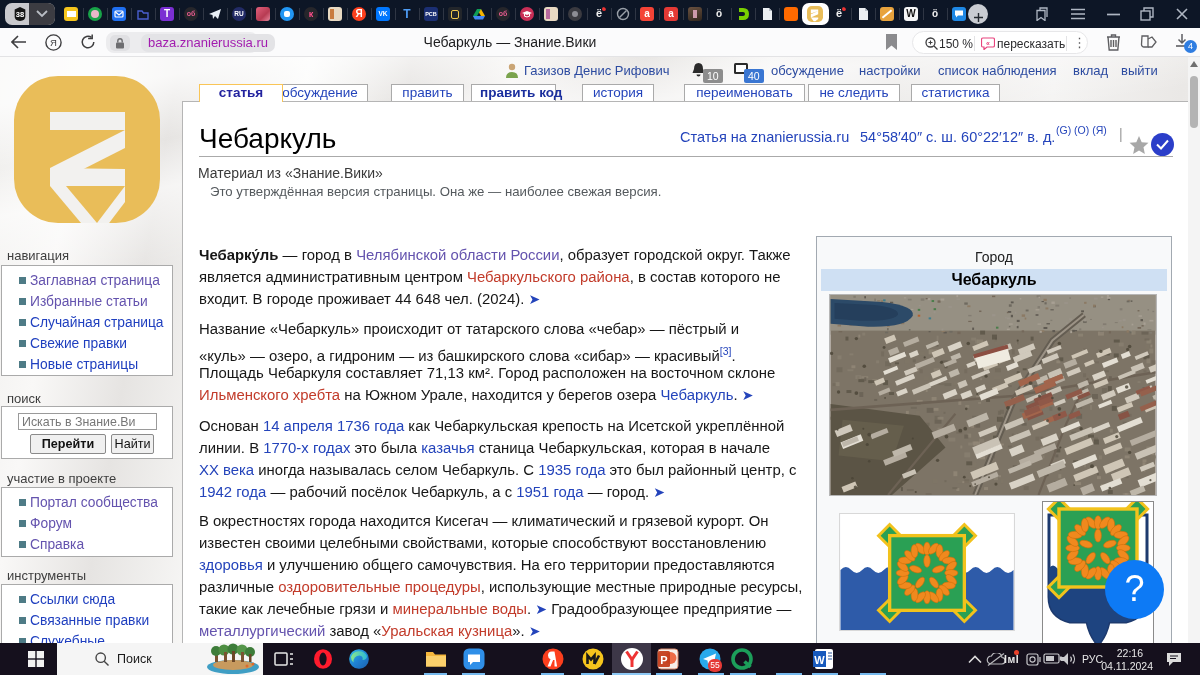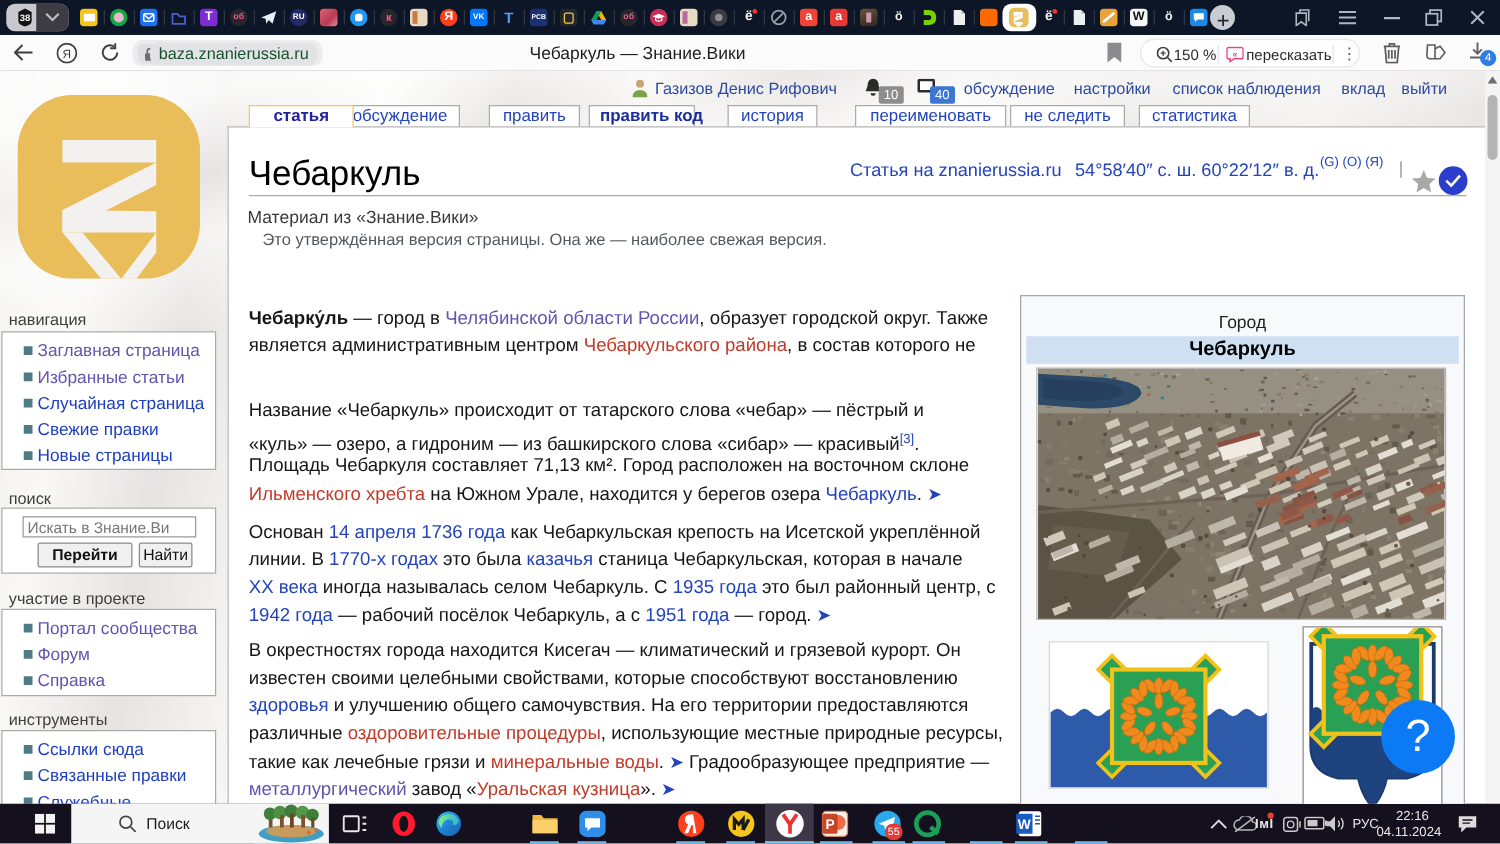--- a/index.html
+++ b/index.html
@@ -7,21 +7,21 @@
 .abs{position:absolute}
 
 #tabbar{position:absolute;left:0;top:0;width:1200px;height:28px;background:#0d1626}
 .tpill{position:absolute;top:3px;height:22px;border-radius:7px}
 .fav{position:absolute;top:7px;width:14px;height:14px;border-radius:3px;font-size:10px;line-height:14px;text-align:center;color:#fff;font-weight:bold;overflow:hidden}
 .fsep{position:absolute;top:8px;width:1px;height:12px;background:rgba(255,255,255,.14)}
 
 #toolbar{position:absolute;left:0;top:28px;width:1200px;height:29px;background:#fbfbfc;border-bottom:1px solid #e3e3e5}
 #addr{position:absolute;left:106px;top:4px;width:152px;height:21px;background:#ececee;border-radius:8px}
 #lockbox{position:absolute;left:4px;top:2.5px;width:20px;height:16px;background:#e0e0e3;border-radius:5px}
-#domain{position:absolute;left:14px;top:1.5px;height:18px;padding:0 7px;background:#e3e3e6;border-radius:7px;font-size:13px;color:#14532d;line-height:18px}
+#domain{position:absolute;left:35px;top:1.5px;height:18px;padding:0 7px;background:#e3e3e6;border-radius:7px;font-size:13px;color:#a21caf;line-height:18px}
 #ptitle{position:absolute;left:360px;width:300px;top:6px;font-size:14px;color:#1d1d1f;text-align:center}
 #rpill{position:absolute;left:912px;top:3px;width:176px;height:23px;background:#fff;border:1px solid #e7e7e9;border-radius:12px;font-size:12.5px;color:#2a2a2c}
 
 #page{position:absolute;left:0;top:57px;width:1188px;height:586px;overflow:hidden;
  background:linear-gradient(170deg, rgba(255,255,255,.75) 0 6%, rgba(255,255,255,0) 14%, rgba(255,255,255,.6) 20%, rgba(255,255,255,0) 30%),linear-gradient(100deg,#efeeec 0,#f9f8f7 7%,#e6e4e2 14%,#fbfbfa 24%,#e7e5e3 32%,#f9f8f7 40%,#e8e6e4 50%,#f6f5f4 60%,#e8e6e4 70%,#f4f3f2 82%,#eae8e6 92%,#f0efed 100%)}
 #content{position:absolute;left:182px;top:44px;width:1006px;height:542px;background:#fff;border-top:1px solid #b5b5b5;border-left:1px solid #b5b5b5}
 #scrollbar{position:absolute;left:1188px;top:57px;width:12px;height:586px;background:#f4f4f4}
 #sthumb{position:absolute;left:2px;top:19px;width:8px;height:52px;background:#b4b4b4;border-radius:4px}
 
 #userbar{position:absolute;left:0;top:3px;width:1165px;font-size:13px;color:#2c4ba0;white-space:nowrap}
@@ -357,20 +357,21 @@
           <path d="M11 0 L14 7 L21.5 7.5 L16 12.5 L17.5 20 L11 16 L4.5 20 L6 12.5 L0.5 7.5 L8 7 Z" fill="#a8a8a8"></path>
         </svg>
       <div class="abs" style="left:968px;top:31px;width:23px;height:23px;border-radius:50%;background:#2b3ec9"></div>
       <svg class="abs" style="left:973px;top:37px" width="13" height="11" viewBox="0 0 13 11">
           <path d="M1 5.5 L5 9.5 L12 1.5" stroke="#fff" stroke-width="2" fill="none"></path>
         </svg>
       <div class="abs" style="left:15px;top:63px;font-size:14px;color:#3a3a3a">Материал из «Знание.Вики»</div>
       <div class="abs" style="left:27px;top:82px;font-size:13.2px;color:#54595d">Это утверждённая версия страницы. Она же — наиболее свежая версия.</div>
       <div class="bodyline" style="top:142px"><b>Чебарку́ль</b> — город в <a href="#" class="purple">Челябинской области России</a>, образует городской округ. Также</div>
       <div class="bodyline" style="top:164px">является административным центром <a href="#" class="red">Чебаркульского района</a>, в состав которого не</div>
+      <div class="bodyline" style="top:186px">входит. В городе проживает 44 648 чел. (2024). <span class="arrow">➤</span></div>
       <div class="bodyline" style="top:216px">Название «Чебаркуль» происходит от татарского слова «чебар» — пёстрый и</div>
       <div class="bodyline" style="top:238px">«куль» — озеро, а гидроним — из башкирского слова «сибар» — красивый<sup style="font-size:10.5px"><a href="#" class="blue">[3]</a></sup>.</div>
       <div class="bodyline" style="top:260px">Площадь Чебаркуля составляет 71,13 км². Город расположен на восточном склоне</div>
       <div class="bodyline" style="top:282px"><a href="#" class="red">Ильменского хребта</a> на Южном Урале, находится у берегов озера <a href="#" class="blue">Чебаркуль</a>. <span class="arrow">➤</span></div>
       <div class="bodyline" style="top:313px">Основан <a href="#" class="blue">14 апреля</a> <a href="#" class="blue">1736 года</a> как Чебаркульская крепость на Исетской укреплённой</div>
       <div class="bodyline" style="top:335px">линии. В <a href="#" class="blue">1770-х годах</a> это была <a href="#" class="blue">казачья</a> станица Чебаркульская, которая в начале</div>
       <div class="bodyline" style="top:357px"><a href="#" class="blue">XX века</a> иногда называлась селом Чебаркуль. С <a href="#" class="blue">1935 года</a> это был районный центр, с</div>
       <div class="bodyline" style="top:379px"><a href="#" class="blue">1942 года</a> — рабочий посёлок Чебаркуль, а с <a href="#" class="blue">1951 года</a> — город. <span class="arrow">➤</span></div>
       <div class="bodyline" style="top:408px">В окрестностях города находится Кисегач — климатический и грязевой курорт. Он</div>
       <div class="bodyline" style="top:430px">известен своими целебными свойствами, которые способствуют восстановлению</div>

